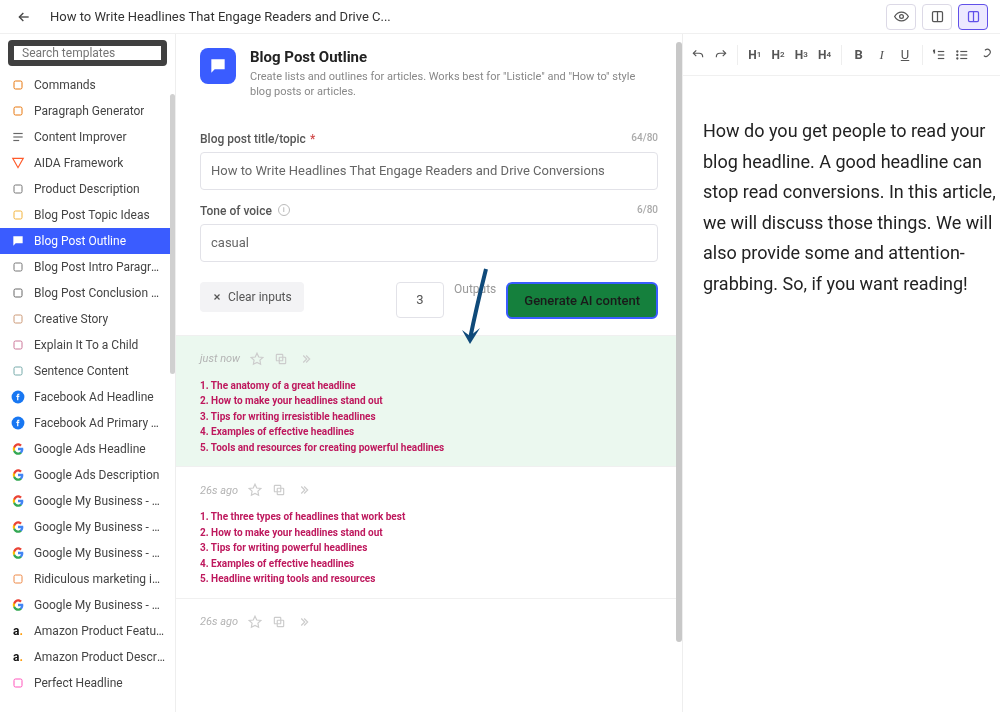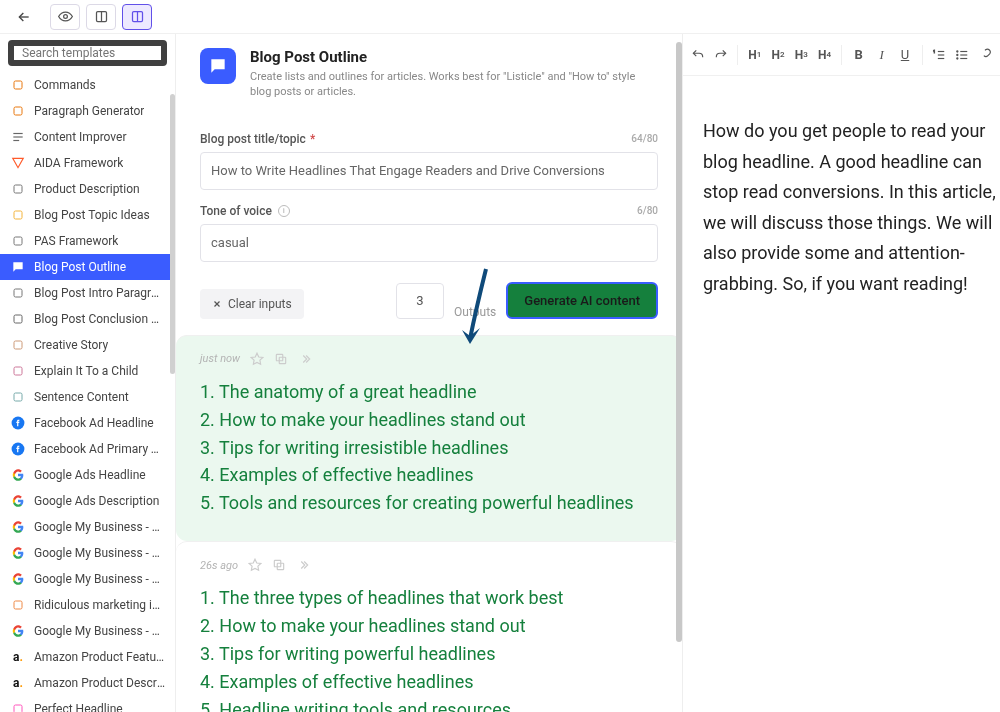--- a/index.html
+++ b/index.html
@@ -27,39 +27,39 @@
 .center { width: 507px; position:relative; display:flex; flex-direction:column; overflow:hidden; border-right:1px solid #eee; }
 .center-inner { overflow-y:auto; height:100%; }
 .center-scroll { position:absolute; right:0; top:8px; width:6px; height:600px; background:#c8c8c8; border-radius:3px; }
 
 .form-hero { display:flex; padding: 14px 24px 12px 24px; gap:14px; }
 .hero-icon { width:36px; height:36px; background:#3a5cff; border-radius:8px; display:flex; align-items:center; justify-content:center; flex-shrink:0; }
 .hero-text h2 { font-size:15px; font-weight:700; color:#222; margin-bottom:3px; }
 .hero-text p { font-size:11px; color:#888; line-height:1.4; }
 
 .form-body { padding: 6px 24px 16px 24px; }
-.field-label { display:flex; align-items:center; font-size:12px; color:#555; font-weight:500; margin-bottom:6px; margin-top:14px; }
+.field-label { display:flex; align-items:flex-start; font-size:12px; color:#555; font-weight:500; margin-bottom:6px; margin-top:14px; }
 .field-label .req { color:#d04848; margin-left:4px; }
 .field-label .help { width:12px; height:12px; border:1px solid #bbb; border-radius:50%; margin-left:6px; font-size:8px; color:#bbb; display:flex; align-items:center; justify-content:center; }
 .field-label .counter { margin-left:auto; font-size:10px; color:#aaa; }
 .text-input { width:100%; height:38px; border:1px solid #e2e2e8; border-radius:4px; padding:0 10px; font-size:13px; color:#666; outline:none; }
 
-.form-actions { display:flex; align-items:flex-end; gap:10px; margin-top:20px; }
+.form-actions { display:flex; align-items:flex-start; gap:10px; margin-top:20px; }
 .clear-btn { background:#f3f3f5; border:none; color:#555; font-size:12px; padding:8px 12px; border-radius:4px; cursor:pointer; display:flex; align-items:center; gap:6px; }
 .spacer { flex:1; }
 .num-badge { width:48px; height:36px; border:1px solid #e2e2e8; border-radius:4px; display:flex; align-items:center; justify-content:center; font-size:13px; color:#555; }
 .outputs-lbl { font-size:12px; color:#999; }
 .gen-btn { border:2px solid #3a5cff; background:#15803d; color:#1a1a1a; font-size:13px; font-weight:500; padding: 9px 16px; border-radius:6px; cursor:pointer; }
 
 .results { }
-.result { border-top:1px solid #f0f0f0; padding: 16px 24px 24px 24px; border-radius: 11px; }
+.result { border-top:1px solid #f0f0f0; padding: 16px 24px 11px 24px; }
 .result.hl { background:#ebf8ef; }
 .result-meta { display:flex; align-items:center; gap:10px; font-size:11px; color:#b4b4b4; font-style:italic; margin-bottom:12px; }
 .meta-ic { width:14px; height:14px; color:#ccc; }
-.result-body { font-size:18px; color:#15803d; line-height:1.55; }
+.result-body { font-size:10px; color:#be185d; line-height:1.55;font-weight:bold; }
 
 .arrow-annot { position:absolute; left:280px; top:230px; pointer-events:none; }
 
 .editor { flex:1; display:flex; flex-direction:column; overflow:hidden; }
 .toolbar { height:42px; display:flex; align-items:center; padding:0 4px; gap:2px; border-bottom:1px solid #f0f0f0; }
 .tbtn { width:28px; height:28px; display:flex; align-items:center; justify-content:center; cursor:pointer; color:#555; border-radius:3px; font-size:13px; }
 .tbtn.h { font-weight:700; font-size:12px; }
 .tbtn.h sub { font-size:8px; font-weight:600; }
 .tsep { width:1px; height:20px; background:#eee; margin:0 4px; }
 .editor-content { padding:40px 0 20px 20px; font-size:18px; line-height:1.7; color:#222; overflow:hidden; }
@@ -69,20 +69,21 @@
 </head>
 <body>
 
 <div class="topbar">
   <div class="back">
     <svg width="16" height="16" viewBox="0 0 24 24" fill="none" stroke="#444" stroke-width="2">
         <path d="M19 12H5"></path>
         <path d="M11 18l-6-6 6-6"></path>
       </svg>
   </div>
+  <div class="title">How to Write Headlines That Engage Readers and Drive C...</div>
   <div class="view-btns">
     <div class="view-btn">
       <svg width="15" height="15" viewBox="0 0 24 24" fill="none" stroke="#555" stroke-width="2">
           <path d="M1 12s4-7 11-7 11 7 11 7-4 7-11 7S1 12 1 12z"></path>
           <circle cx="12" cy="12" r="3"></circle>
         </svg>
     </div>
     <div class="view-btn">
       <svg width="15" height="15" viewBox="0 0 24 24" fill="none" stroke="#555" stroke-width="2">
           <rect x="4" y="4" width="16" height="16" rx="2"></rect>
@@ -147,28 +148,20 @@
           </span>
           <span class="tpl-label">Product Description</span>
         </div>
         <div class="tpl">
           <span class="ticon">
             <svg width="12" height="12" viewBox="0 0 24 24">
               <rect x="4" y="4" width="16" height="16" rx="3" fill="none" stroke="#f3b33b" stroke-width="2"></rect>
             </svg>
           </span>
           <span class="tpl-label">Blog Post Topic Ideas</span>
-        </div>
-        <div class="tpl">
-          <span class="ticon">
-            <svg width="12" height="12" viewBox="0 0 24 24">
-              <rect x="4" y="4" width="16" height="16" rx="3" fill="none" stroke="#777" stroke-width="2"></rect>
-            </svg>
-          </span>
-          <span class="tpl-label">PAS Framework</span>
         </div>
         <div class="tpl active">
           <span class="ticon">
             <svg width="14" height="14" viewBox="0 0 24 24" fill="#fff">
               <path d="M4 4h16v12H8l-4 4V4z"></path>
             </svg>
           </span>
           <span class="tpl-label">Blog Post Outline</span>
         </div>
         <div class="tpl">

